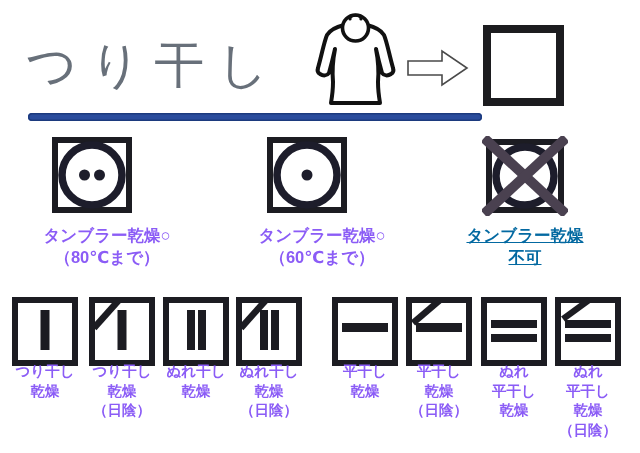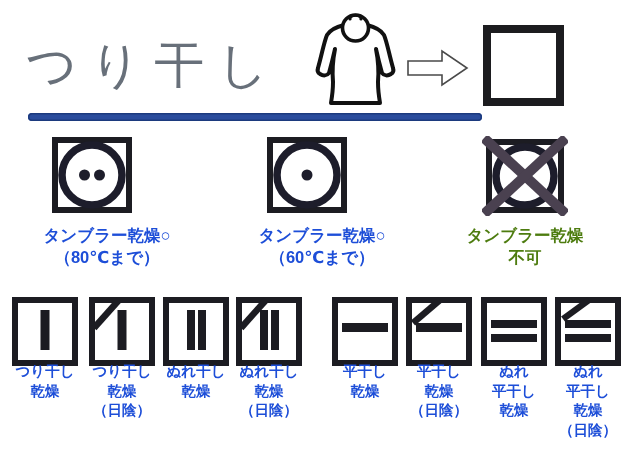--- a/index.html
+++ b/index.html
@@ -15,24 +15,24 @@
   #underline{
     left:28px;top:113px;width:454px;height:8px;border-radius:4px;
     background:#2a4c9c;box-shadow:inset 0 0 0 1.5px #1c3a7e;
   }
   #square-outline{
     left:483px;top:25px;width:65px;height:65px;background:#fff;
     border:8px solid #1c1c1f;
   }
   .sym-label{
     white-space:pre-line;text-align:center;font-weight:bold;
-    color:#1d4ed8;
+    color:#8b5cf6;
   }
   .tumble-label{top:224px;font-size:16.5px;line-height:22px;width:190px;}
-  .tumble-label.red{color:#4d7c0f;}
+  .tumble-label.red{color:#0369a1;text-decoration:underline;}
   .dry-label{top:362px;font-size:14.5px;line-height:19.5px;width:92px;}
   svg{display:block;}
 </style>
 </head>
 <body>
 
 <div id="canvas">
 
   <div id="title" class="abs">つり干し</div>
 

